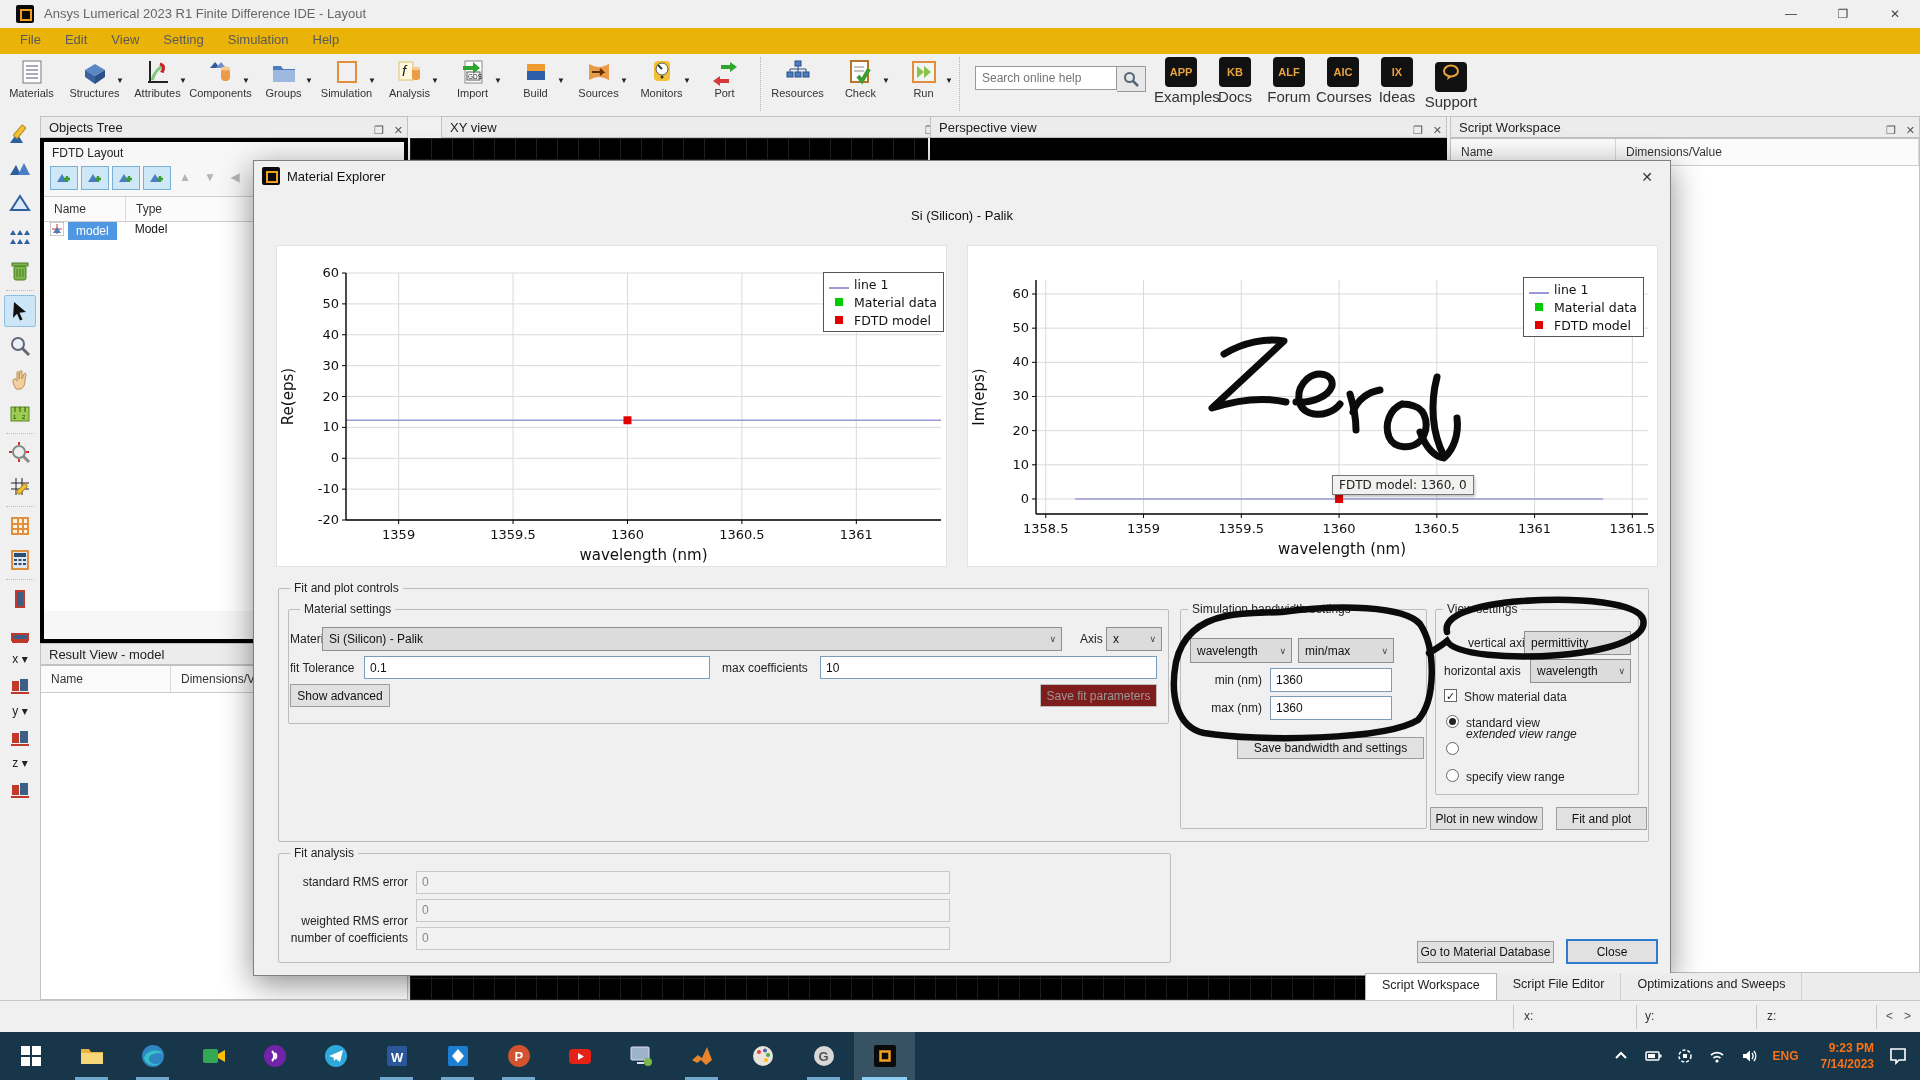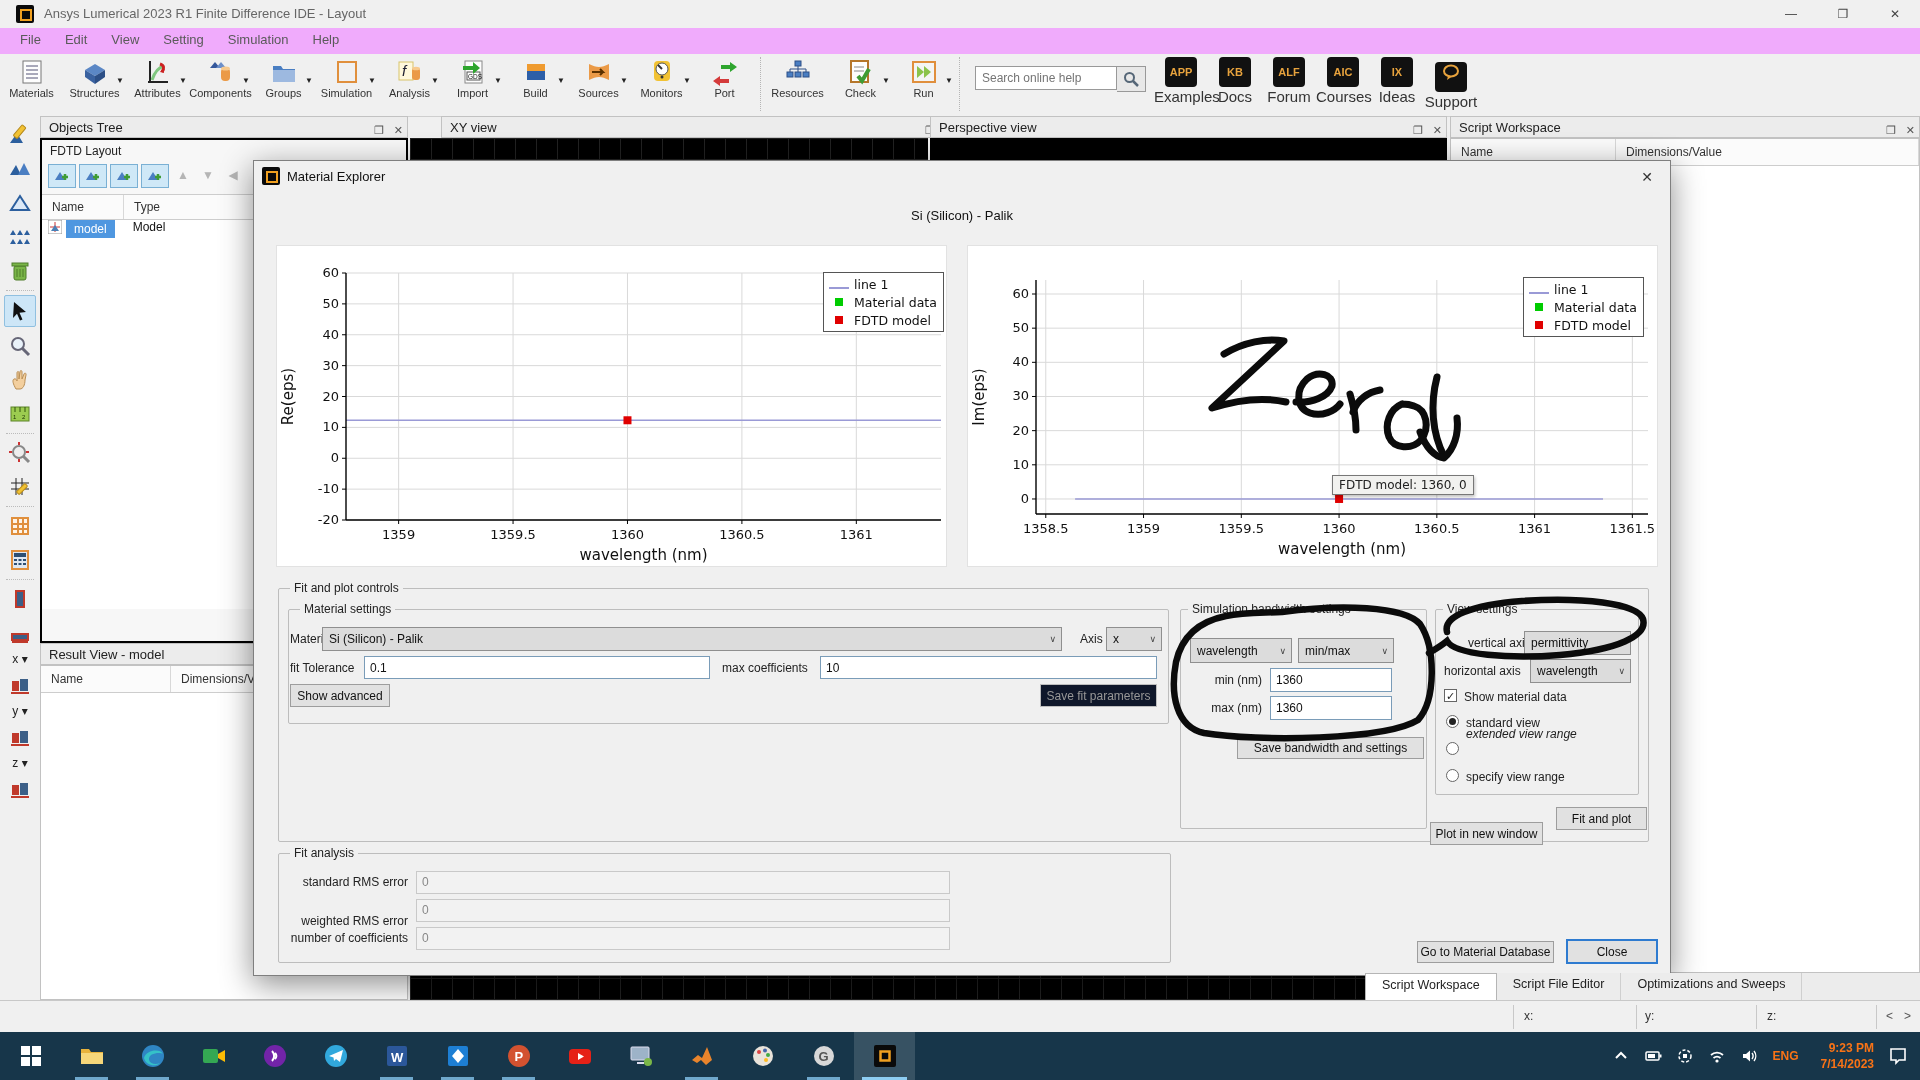--- a/index.html
+++ b/index.html
@@ -8,21 +8,21 @@
        -webkit-font-smoothing:antialiased;}
   .abs{position:absolute;}
   
   #titlebar{left:0;top:0;width:1920px;height:28px;background:#f0f0f0;color:#555;}
   #titlebar .title{position:absolute;left:44px;top:6px;font-size:13px;color:#666;}
   .appicon{width:18px;height:18px;background:#0a0a0a;border-radius:2px;position:relative;}
   .appicon:before{content:"";position:absolute;left:4px;top:4px;width:8px;height:8px;
         border:2px solid #f0a020;}
   .winbtn{position:absolute;top:0;width:50px;height:28px;text-align:center;line-height:28px;
         font-size:12px;color:#444;}
-  #menubar{left:0;top:28px;width:1920px;height:26px;background:#f0abfc;}
+  #menubar{left:0;top:28px;width:1920px;height:26px;background:#eab308;}
   .menuitem{display:inline-block;padding:4px 12px;font-size:13px;color:#5a5a5a;}
   #toolbar{left:0;top:54px;width:1920px;height:62px;background:#f0f0f0;
         border-bottom:1px solid #cfcfcf;display:flex;align-items:flex-start;}
   .tbitem{width:63px;text-align:center;padding-top:4px;position:relative;flex:0 0 auto;}
   .tbitem .lbl{font-size:11px;color:#333;margin-top:1px;white-space:nowrap;}
   .tbitem .caret{position:absolute;right:2px;top:22px;font-size:8px;color:#222;}
   .tbsep{flex:0 0 auto;width:1px;border-left:1px dotted #b5b5b5;height:54px;margin:3px 4px 0 4px;}
   .helpbtn{width:54px;text-align:center;padding-top:3px;flex:0 0 auto;}
   .helpbtn .badge{width:32px;height:30px;background:#111;color:#e8a33d;border-radius:4px;
         margin:0 auto;font-weight:bold;font-size:11px;line-height:30px;}
@@ -71,21 +71,21 @@
         white-space:nowrap;}
   .fldlbl{position:absolute;font-size:12px;color:#222;white-space:nowrap;}
   .combo{position:absolute;background:#dcdcdc;border:1px solid #8f8f8f;font-size:12px;
         color:#111;display:flex;align-items:center;box-sizing:border-box;padding-left:6px;}
   .combo .chev{position:absolute;right:5px;font-size:9px;color:#444;}
   .tbox{position:absolute;border:1px solid #7a9cb8;background:#fff;font-size:12px;color:#111;
         box-sizing:border-box;padding:0 5px;font-family:"Liberation Sans",sans-serif;}
   .tbox:disabled,.tbox.dis{border:1px solid #c9c9c9;background:#f2f2f2;color:#888;}
   .btn{position:absolute;background:#e1e1e1;border:1px solid #9d9d9d;font-size:12px;color:#111;
         text-align:center;box-sizing:border-box;display:flex;align-items:center;justify-content:center;}
-  .btn.disabled{background:#0f172a;color:#979797;border-color:#bdbdbd;}
+  .btn.disabled{background:#7f1d1d;color:#979797;border-color:#bdbdbd;}
   .btn.focused{border:2px solid #2e7bd0;}
   .radio{position:absolute;width:13px;height:13px;border:1px solid #666;border-radius:50%;
         background:#fff;box-sizing:border-box;}
   .radio.sel:before{content:"";position:absolute;left:2px;top:2px;width:7px;height:7px;
         border-radius:50%;background:#222;}
   .chk{position:absolute;width:13px;height:13px;border:1px solid #666;background:#fff;
         font-size:11px;line-height:12px;text-align:center;color:#222;box-sizing:border-box;}
   
   #tabsrow{left:1365px;top:973px;width:555px;height:27px;background:#ececec;display:flex;}
   .btab{padding:4px 16px;font-size:12.5px;color:#222;border-right:1px solid #cfcfcf;}
@@ -485,21 +485,21 @@
       </div>
     </div>
 
   <div class="panel-header" style="left:40px;top:116px;width:368px;">
     <span>Objects Tree</span>
     <span class="ph-btns">
         <span>❐</span>
         <span>✕</span>
       </span>
   </div>
-  <div class="abs" style="left:40px;top:138px;width:368px;height:505px;background:#f7f7f7;border:2px solid #000000;box-sizing:border-box;">
+  <div class="abs" style="left:40px;top:138px;width:368px;height:505px;background:#f7f7f7;border:4px solid #000000;box-sizing:border-box;">
     <div style="padding:4px 8px;font-size:12px;color:#222;">FDTD Layout</div>
     <div style="display:flex;gap:3px;padding:2px 6px;">
       <span class="ottb" style="width: 26px; height: 22px; background: rgb(207, 232, 247); border: 1px solid rgb(122, 176, 212); display: inline-flex; align-items: center; justify-content: center;">
           <svg width="18" height="16" viewBox="0 0 18 16">
             <path d="M2 12 L7 4 L12 12 Z" fill="#4a7ec2"></path>
             <path d="M12 6 v6 M9 9 h6" stroke="#3f9c35" stroke-width="2.5"></path>
           </svg>
         </span>
       <span class="ottb" style="width: 26px; height: 22px; background: rgb(207, 232, 247); border: 1px solid rgb(122, 176, 212); display: inline-flex; align-items: center; justify-content: center;">
           <svg width="18" height="16" viewBox="0 0 18 16">
@@ -791,21 +791,21 @@
   <div class="chk" style="left:1444px;top:689px;z-index:11;">✓</div>
   <div class="fldlbl" style="left:1464px;top:690px;z-index:11;">Show material data</div>
   <div id="radio-rows">
       <div class="radio sel" style="left: 1446px; top: 715px; z-index: 11;"></div>
       <div class="fldlbl" style="left: 1466px; top: 716px; z-index: 11;">standard view</div>
       <div class="radio" style="left: 1446px; top: 742px; z-index: 11;"></div>
       <div class="fldlbl" style="left: 1466px; top: 727px; z-index: 11; font-style: italic;">extended view range</div>
       <div class="radio" style="left: 1446px; top: 769px; z-index: 11;"></div>
       <div class="fldlbl" style="left: 1466px; top: 770px; z-index: 11;">specify view range</div>
     </div>
-  <div class="btn" style="left:1430px;top:807px;width:113px;height:23px;z-index:11;margin-top:15px;">Plot in new window</div>
+  <div class="btn" style="left:1430px;top:807px;width:113px;height:23px;z-index:11;">Plot in new window</div>
   <div class="btn" style="left:1556px;top:807px;width:91px;height:23px;z-index:11;">Fit and plot</div>
 
   <div class="groupbox" style="left:278px;top:853px;width:891px;height:108px;z-index:11;"></div>
   <div class="grouplbl" style="left:290px;top:846px;z-index:11;">Fit analysis</div>
   <div id="fit-analysis-rows">
       <div class="fldlb fldlbl" style="left: 280px; top: 875px; width: 128px; text-align: right; z-index: 11;">standard RMS error</div>
       <div class="tbox dis" style="left: 416px; top: 871px; width: 534px; height: 23px; line-height: 21px; z-index: 11; position: absolute;">0</div>
       <div class="fldlb fldlbl" style="left: 280px; top: 903px; width: 128px; text-align: right; z-index: 11; margin-top: 11px;">weighted RMS error</div>
       <div class="tbox dis" style="left: 416px; top: 899px; width: 534px; height: 23px; line-height: 21px; z-index: 11; position: absolute;">0</div>
       <div class="fldlb fldlbl" style="left: 280px; top: 931px; width: 128px; text-align: right; z-index: 11;">number of coefficients</div>

